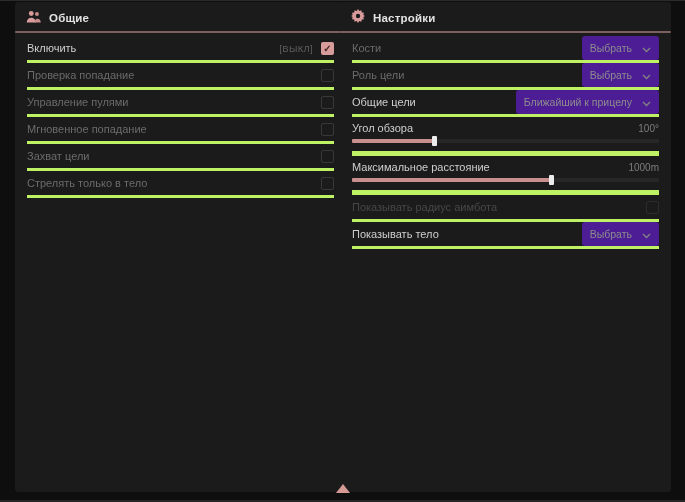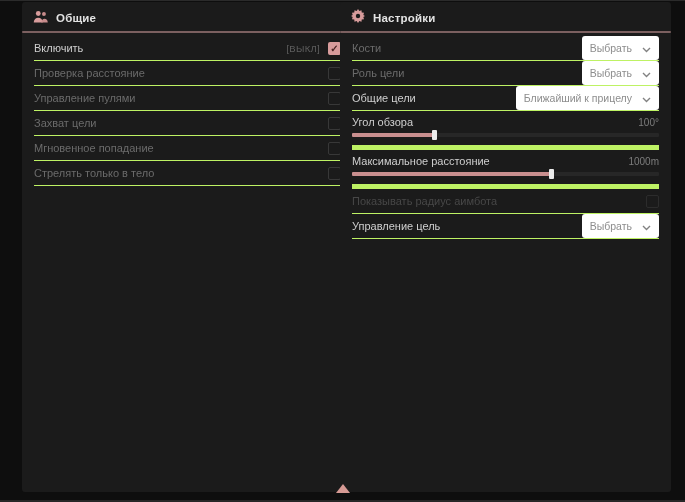--- a/index.html
+++ b/index.html
@@ -9,45 +9,45 @@
     font-family:"Liberation Sans",sans-serif;
   }
   .edge{position:absolute;left:0;right:0;background:#2b2b2b;}
   .edge.top{top:0;height:1px;}
   .edge.bottom{bottom:0;height:2px;background:#272727;}
 
   .panel{
     position:absolute;top:2px;height:490px;width:331px;
     background:#1b1b1b;border-radius:3px;box-sizing:border-box;
   }
-  .panel.general{left:22px;}
+  .panel.general{left:15px;}
   .panel.settings{left:340px;}
 
   .panel-header{height:27px;display:flex;align-items:center;gap:8px;padding:2px 11px 0;}
   .panel-title{font-size:11.5px;font-weight:bold;color:#e3e3e3;letter-spacing:.2px;}
   .panel-divider{height:2px;background:#7c6060;border-radius:1px;}
 
   .rows{padding:3px 12px 0;}
   .row{
     min-height:24px;display:flex;align-items:center;justify-content:space-between;
-    border-bottom:1px solid #bef264;cursor:default;
+    border-bottom:3px solid #bef264;cursor:default;
   }
   .lbl{font-size:11px;color:#cfcfcf;}
   .lbl.dim{color:#6b6b6b;}
   .lbl.xdim{color:#474747;}
   .right-group{display:flex;align-items:center;gap:8px;}
   .keybind{font-size:9.5px;color:#5f5f5f;letter-spacing:.3px;}
 
   .checkbox{width:13px;height:13px;border-radius:2px;box-sizing:border-box;cursor:pointer;flex:0 0 auto;}
   .checkbox.on{background:#d89c9c;color:#4a2424;font-size:10px;line-height:13px;text-align:center;font-weight:bold;}
   .checkbox.off{border:1px solid #383838;background:transparent;}
   .checkbox.off.xdim{border-color:#2c2c2c;}
 
   .dropdown{
-    display:flex;align-items:center;gap:10px;background:#ffffff;
+    display:flex;align-items:center;gap:10px;background:#4c1d95;
     border-radius:3px;padding:3px 8px;cursor:pointer;
   }
   .dropdown .value{font-size:10.5px;color:#8d8d8d;white-space:nowrap;}
   .chev{display:block;}
 
   .slider-row{padding:5px 0 8px;border-bottom:5px solid #bef264;}
   .slider-head{display:flex;justify-content:space-between;align-items:center;}
   .slider-value{font-size:10px;color:#7d7d7d;}
   .slider-track{margin-top:5px;height:4px;background:#272727;border-radius:1px;position:relative;cursor:pointer;}
   .slider-fill{height:100%;background:#c98f8f;border-radius:1px;position:relative;}
@@ -82,36 +82,36 @@
 
     <div class="row">
       <span class="lbl">Включить</span>
       <span class="right-group">
         <span class="keybind">[ВЫКЛ]</span>
         <span class="checkbox on">✓</span>
       </span>
     </div>
 
     <div class="row">
-      <span class="lbl dim">Проверка расстояние</span>
+      <span class="lbl dim">Проверка попадание</span>
       <span class="checkbox off"></span>
     </div>
 
     <div class="row">
       <span class="lbl dim">Управление пулями</span>
       <span class="checkbox off"></span>
     </div>
 
     <div class="row">
+      <span class="lbl dim">Мгновенное попадание</span>
+      <span class="checkbox off"></span>
+    </div>
+
+    <div class="row">
       <span class="lbl dim">Захват цели</span>
-      <span class="checkbox off"></span>
-    </div>
-
-    <div class="row">
-      <span class="lbl dim">Мгновенное попадание</span>
       <span class="checkbox off"></span>
     </div>
 
     <div class="row">
       <span class="lbl dim">Стрелять только в тело</span>
       <span class="checkbox off"></span>
     </div>
 
   </div>
 </section>
@@ -188,21 +188,21 @@
         </div>
       </div>
     </div>
 
     <div class="row">
       <span class="lbl xdim">Показывать радиус аимбота</span>
       <span class="checkbox off xdim"></span>
     </div>
 
     <div class="row">
-      <span class="lbl">Управление цель</span>
+      <span class="lbl">Показывать тело</span>
       <span class="dropdown">
         <span class="value">Выбрать</span>
         <span class="chev">
           <svg width="9" height="6" viewBox="0 0 9 6">
               <path d="M1 1l3.5 3.4L8 1" stroke="#828282" stroke-width="1.4" fill="none"></path>
             </svg>
         </span>
       </span>
     </div>
 

